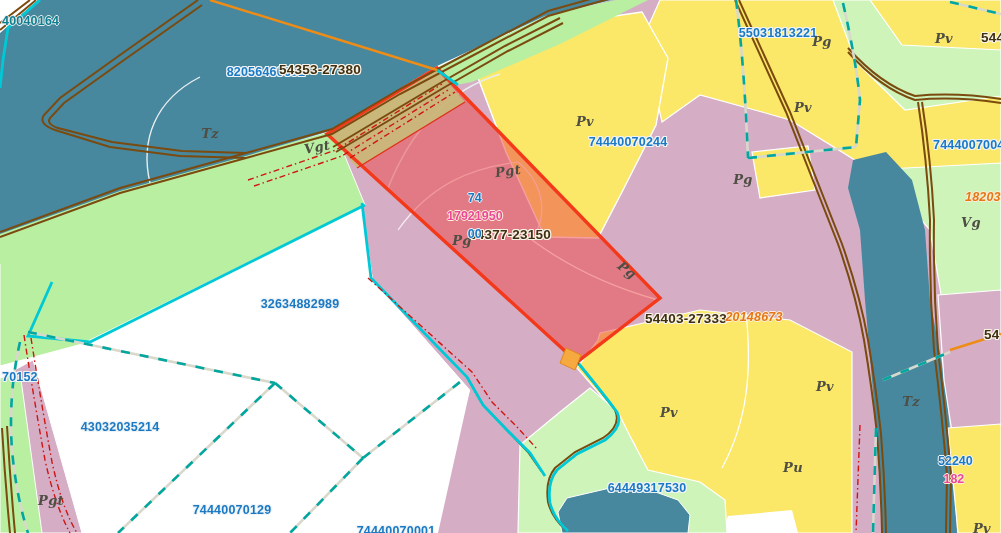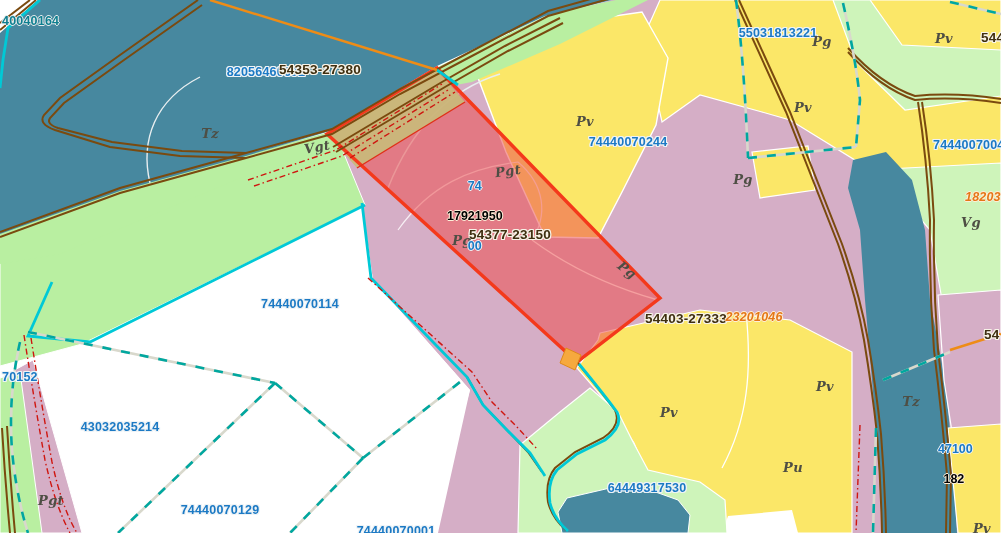--- a/index.html
+++ b/index.html
@@ -19,21 +19,21 @@
   .lo{color:#e57717;font-style:italic;
       text-shadow:-1px 0 0 #fdeed8,1px 0 0 #fdeed8,0 -1px 0 #fdeed8,0 1px 0 #fdeed8;}
   .lt{color:#0d7e8f;
       text-shadow:-1px 0 0 #e4e9ea,1px 0 0 #e4e9ea,0 -1px 0 #e4e9ea,0 1px 0 #e4e9ea;}
   .ls{color:#4e4e44;font:italic bold 13px "DejaVu Serif",serif;letter-spacing:.3px;}
   .lbl-row{position:absolute;display:flex;align-items:center;z-index:6;
            transform:translateY(-50%);flex-direction:column;}
   .lbl-row span{white-space:nowrap;font:bold 12.5px "Liberation Sans",sans-serif;}
   .fr-b{color:#1b79c4;
         text-shadow:-1px 0 0 #eef3f6,1px 0 0 #eef3f6,0 -1px 0 #eef3f6,0 1px 0 #eef3f6;}
-  .fr-o{color:#000000;font-style:italic;margin:16px -2px;z-index:2;
+  .fr-o{color:#ec4899;font-style:italic;margin:4px -2px;z-index:2;
         text-shadow:-1px 0 0 #fdeed8,1px 0 0 #fdeed8,0 -1px 0 #fdeed8,0 1px 0 #fdeed8;}
 </style>
 </head>
 <body>
 
 <div id="stage">
 <svg width="1001" height="533" viewBox="0 0 1001 533">
   <rect x="0" y="0" width="1001" height="533" fill="#ffffff"></rect>
 
   <polygon points="612,0 1001,0 1001,533 430,533 470,390 373,280 362,203 327,134 437,68 545,18" fill="#d5aec6"></polygon>
@@ -179,41 +179,41 @@
   <div class="lbl-row" style="left:449px;top:216px">
     <span class="fr-b">74</span>
     <span class="fr-o">17921950</span>
     <span class="fr-b">00</span>
   </div>
 
   <div class="lbl ld" style="left:510px;top:234px">54377-23150</div>
   <div class="lbl ls" style="left:462px;top:240px">Pg</div>
   <div class="lbl ls" style="left:627px;top:270px;transform:translate(-50%,-50%) rotate(38deg)">Pg</div>
   <div class="lbl ld" style="left:686px;top:318px">54403-27333</div>
-  <div class="lbl lo" style="left:754px;top:317px">23201046</div>
-  <div class="lbl lb" style="left:300px;top:304px">74440070114</div>
+  <div class="lbl lo" style="left:754px;top:317px">20148673</div>
+  <div class="lbl lb" style="left:300px;top:304px">32634882989</div>
   <div class="lbl lb al" style="left:2px;top:377px">70152</div>
   <div class="lbl lb" style="left:120px;top:427px">43032035214</div>
   <div class="lbl ls" style="left:51px;top:500px">Pgt</div>
-  <div class="lbl lb" style="left:220px;top:510px">74440070129</div>
+  <div class="lbl lb" style="left:232px;top:510px">74440070129</div>
   <div class="lbl lb" style="left:396px;top:531px">74440070001</div>
   <div class="lbl lb" style="left:647px;top:488px">64449317530</div>
   <div class="lbl ls" style="left:669px;top:412px">Pv</div>
   <div class="lbl ls" style="left:825px;top:386px">Pv</div>
   <div class="lbl ls" style="left:793px;top:467px">Pu</div>
   <div class="lbl lb" style="left:778px;top:33px">55031813221</div>
   <div class="lbl ls" style="left:822px;top:41px">Pg</div>
   <div class="lbl ls" style="left:803px;top:107px">Pv</div>
   <div class="lbl ls" style="left:944px;top:38px">Pv</div>
   <div class="lbl ld al" style="left:981px;top:37px">544</div>
   <div class="lbl lb al" style="left:933px;top:145px">74440070041</div>
   <div class="lbl lo al" style="left:965px;top:197px">1820395</div>
   <div class="lbl ls" style="left:971px;top:222px">Vg</div>
   <div class="lbl ls" style="left:911px;top:401px">Tz</div>
   <div class="lbl ld al" style="left:984px;top:334px">54</div>
 
   <div class="lbl-row" style="left:938px;top:472px">
-    <span class="fr-b">47100</span>
+    <span class="fr-b">52240</span>
     <span class="fr-o" style="margin-left:-5px">182</span>
   </div>
 
   <div class="lbl ls" style="left:982px;top:528px">Pv</div>
 </div>
 
 </body></html>

